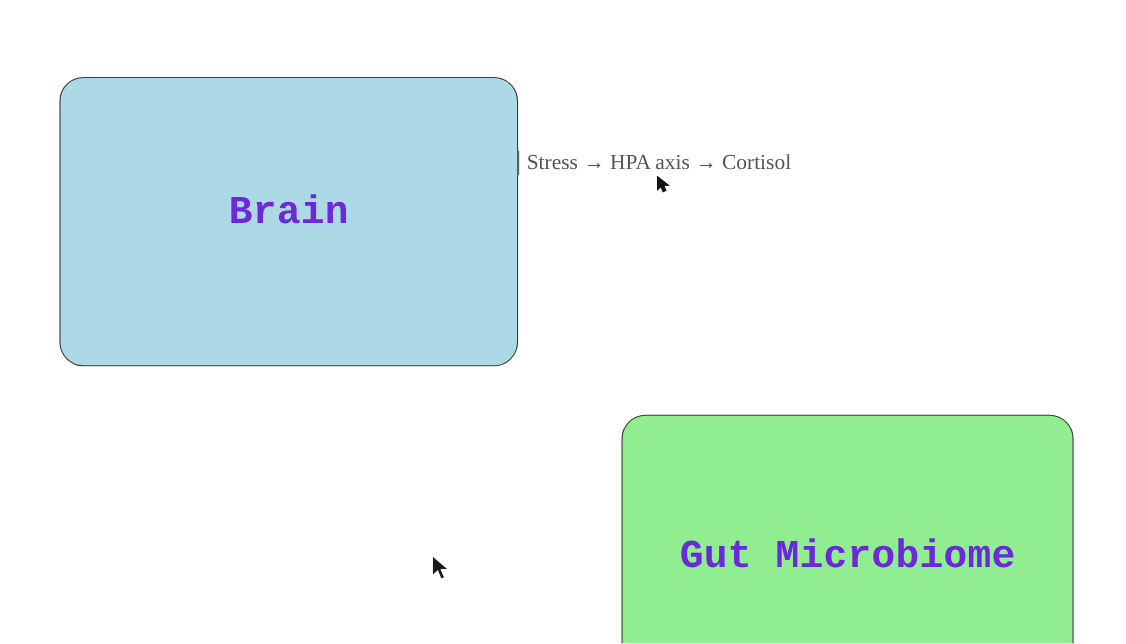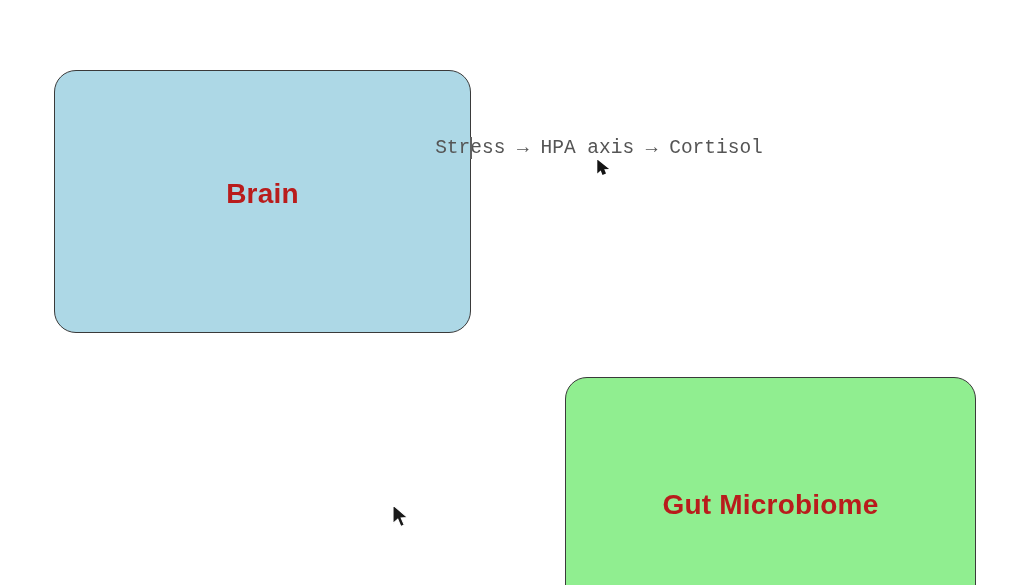--- a/index.html
+++ b/index.html
@@ -23,26 +23,26 @@
   .node {
     position: absolute;
     box-sizing: border-box;
     border: 1.6px solid #3a3a3a;
     border-radius: 22px;
     display: flex;
     align-items: center;
     justify-content: center;
   }
   .node-label {
-    font-size: 28px;
+    font-size: 36px;
     font-weight: bold;
-    color: #b91c1c;
+    color: #6d28d9;
     letter-spacing: 0.2px;
     white-space: nowrap;
-    font-family: Liberation Sans, sans-serif;
+    font-family: Liberation Mono, monospace;
   }
 
   #node-brain {
     left: 54px;
     top: 70px;
     width: 417px;
     height: 263px;
     background: #ADD8E6;
   }
   #node-brain .node-label {
@@ -62,21 +62,21 @@
     top: -8px;
     margin-top: 22px;
   }
 
   
   .edge-label {
     position: absolute;
     color: #555555;
     font-size: 19.5px;
     line-height: 25px;
-    font-family: Liberation Mono, monospace;
+    font-family: Liberation Serif, serif;
     white-space: nowrap;
   }
   #edge-label-top {
     left: 430px;
     top: 136px;
     text-align: center;
     width: 338px;
   }
   #edge-label-bottom {
     left: 190px;

